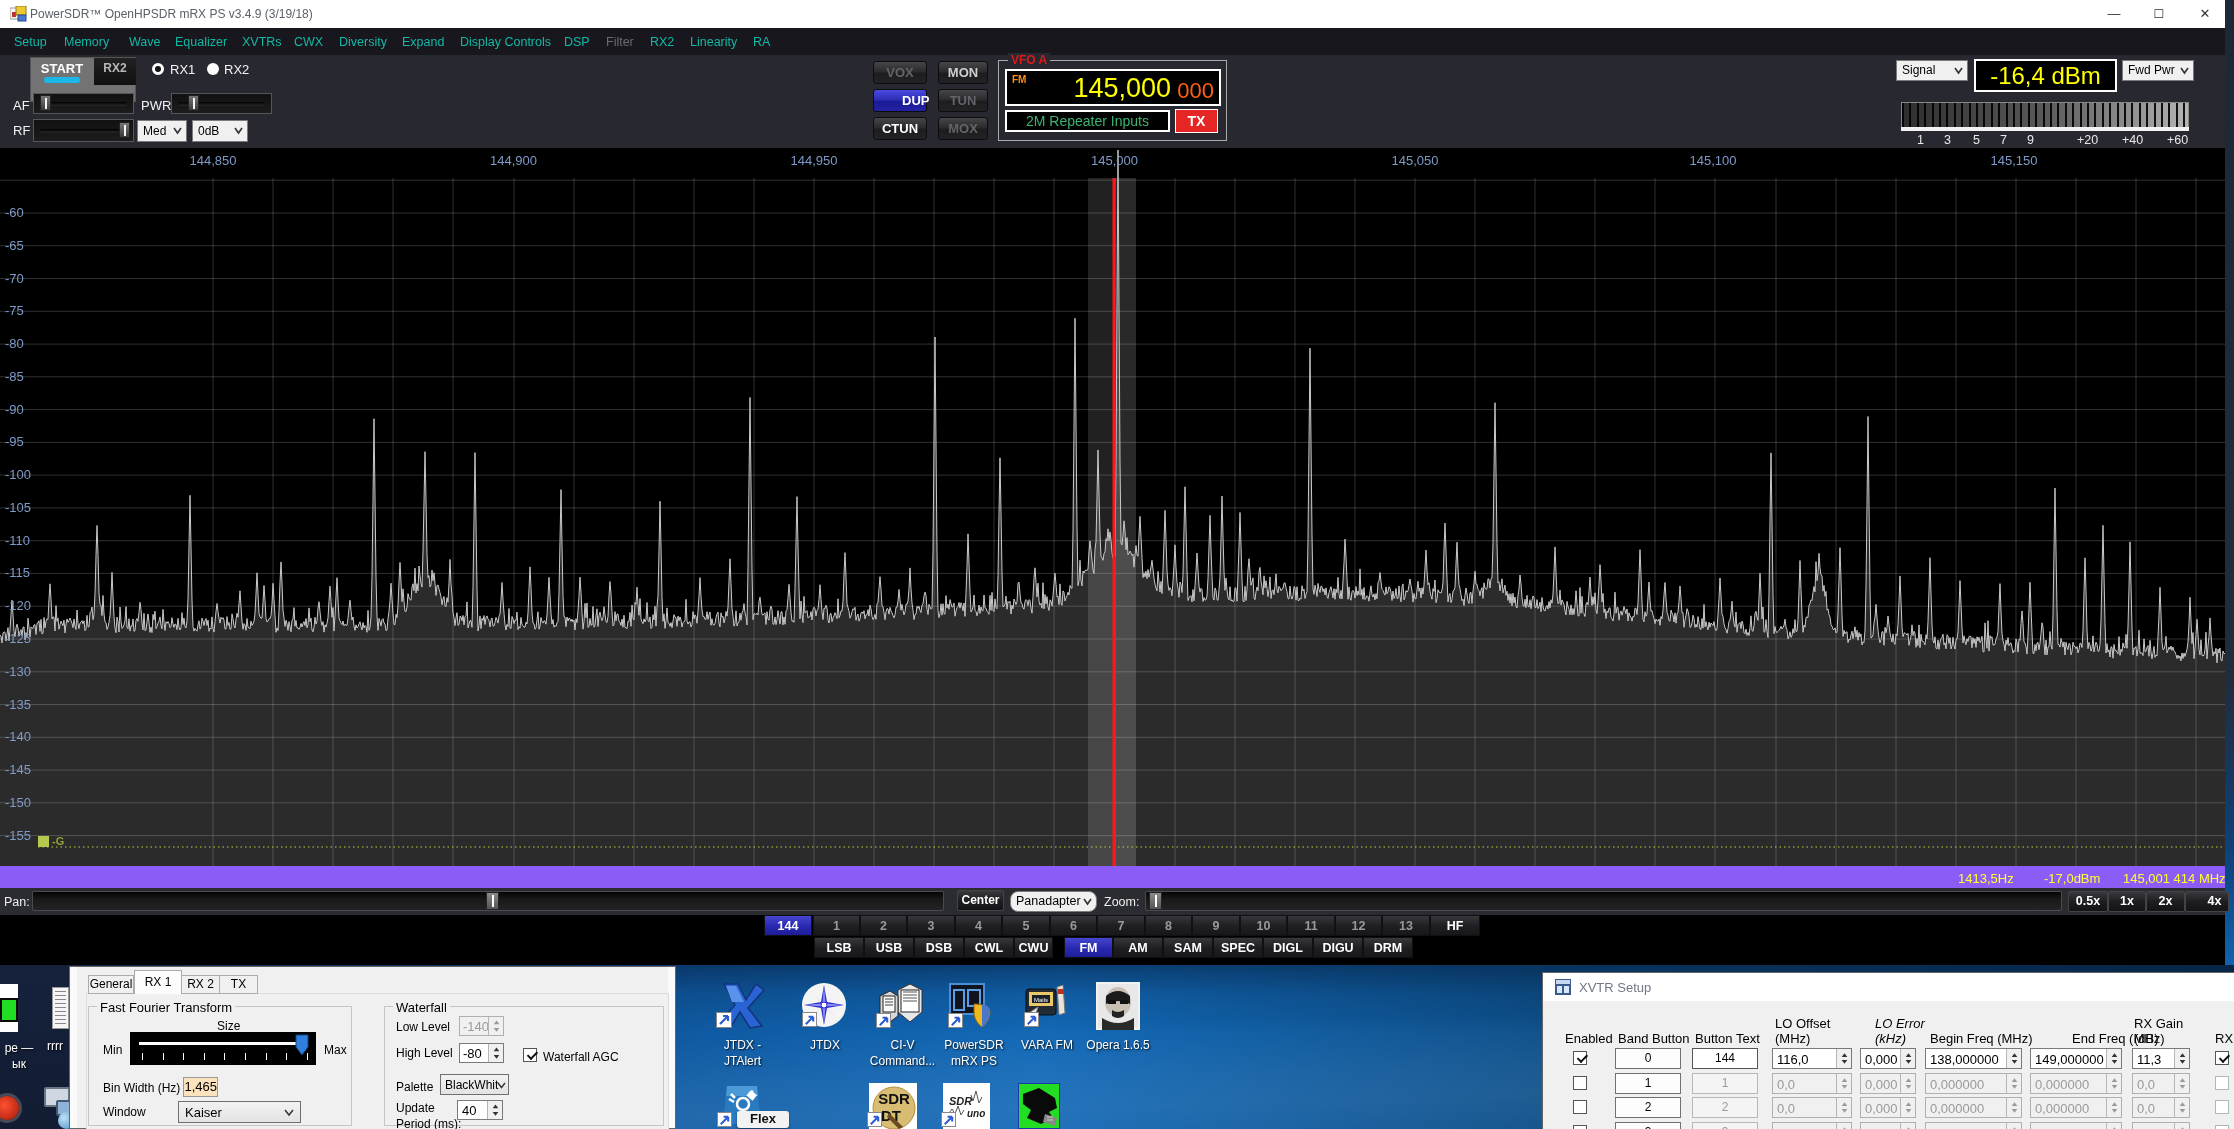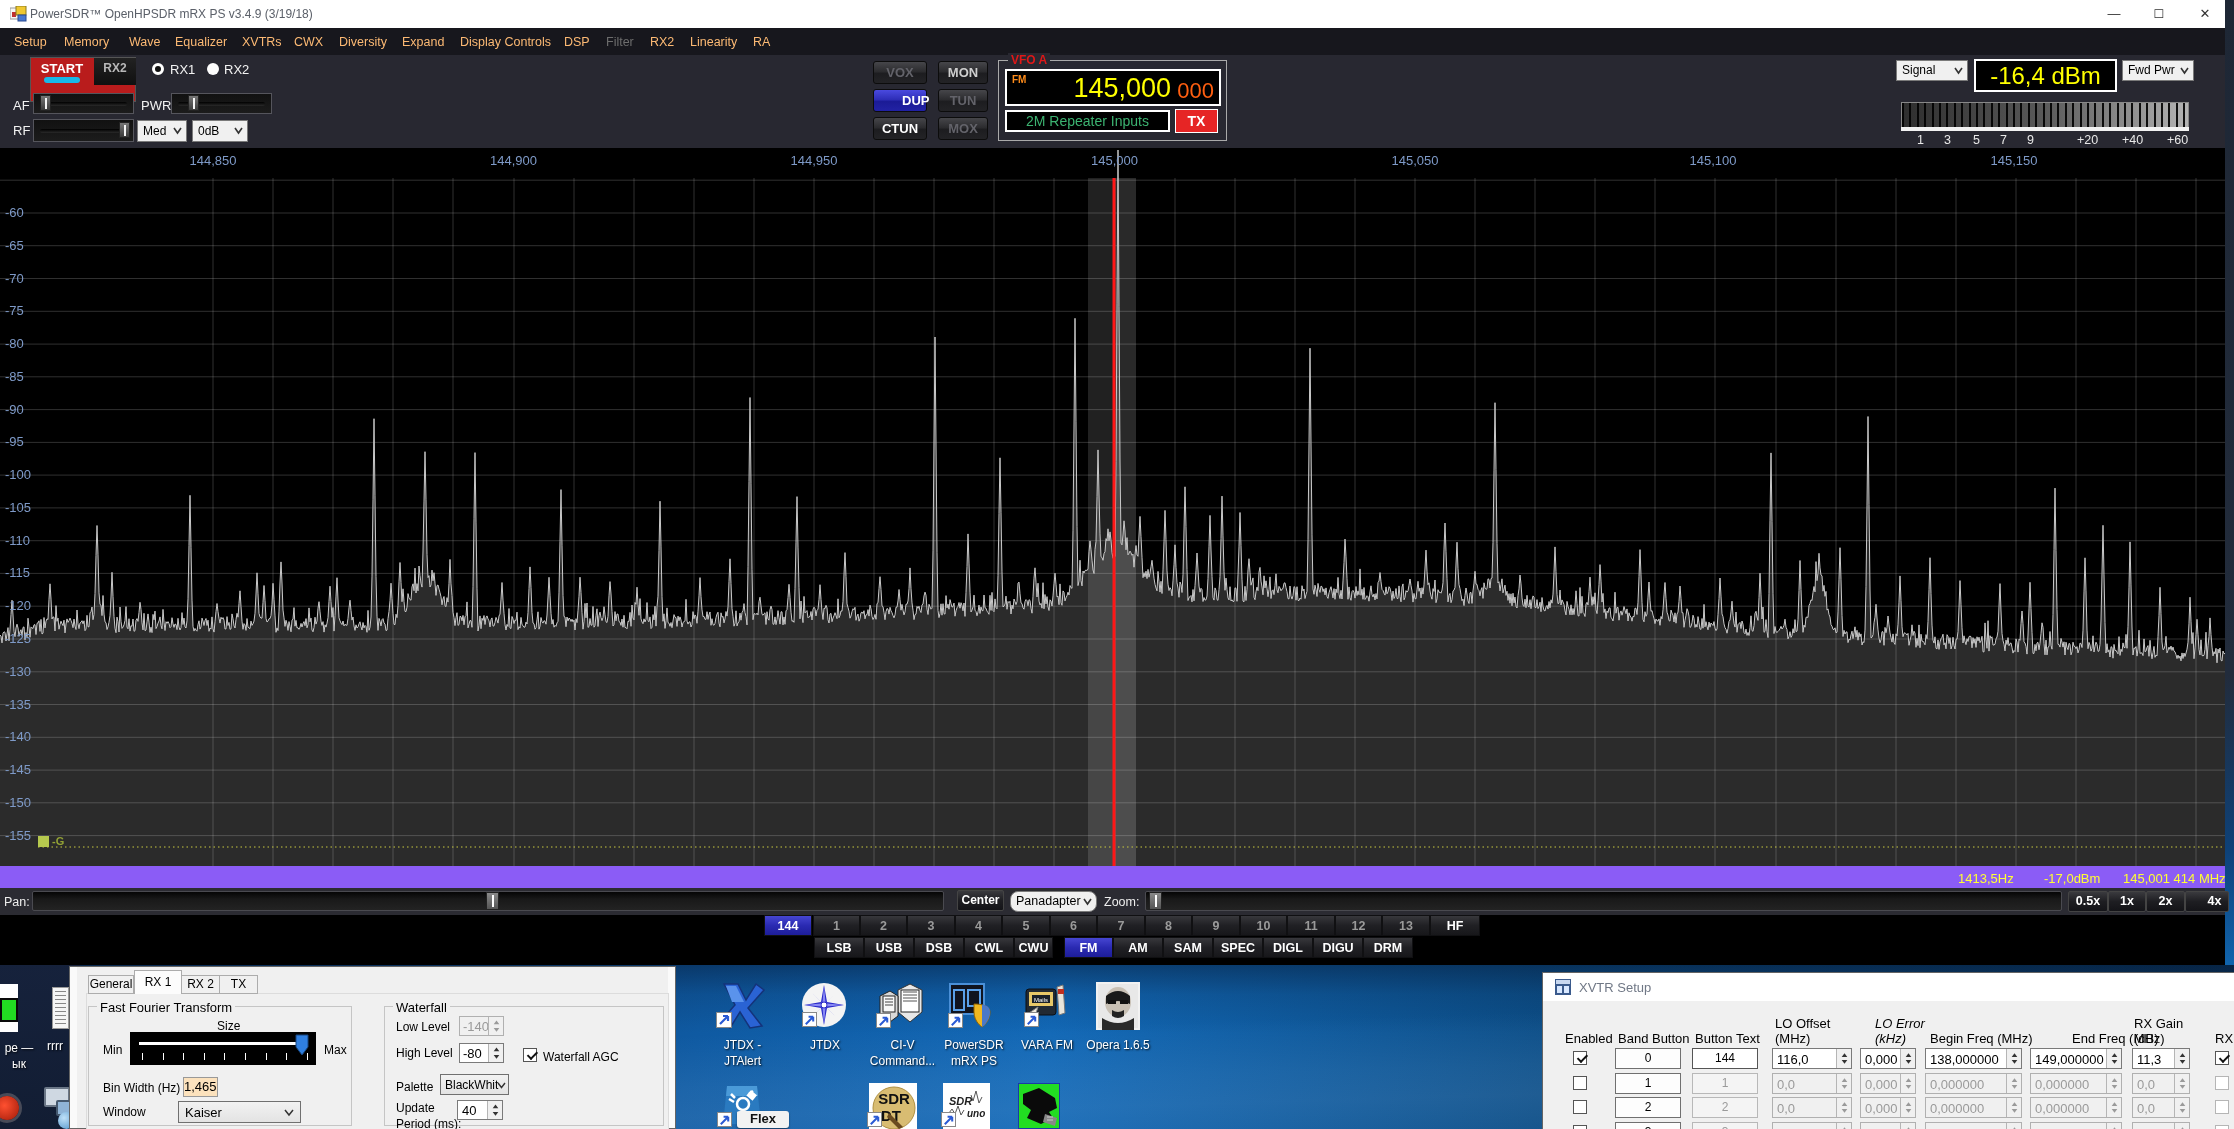--- a/index.html
+++ b/index.html
@@ -12,21 +12,21 @@
   background:linear-gradient(180deg, rgba(4,22,48,0.5) 0%, rgba(4,22,48,0.15) 45%, rgba(0,0,0,0) 100%); }
 #desktop .streak { position:absolute; left:560px; top:1014px; width:1800px; height:150px;
   background:linear-gradient(to bottom, rgba(255,255,255,0) 0%, rgba(150,195,235,0.10) 35%, rgba(170,205,240,0.12) 55%, rgba(255,255,255,0.02) 100%);
   transform:rotate(-1.6deg); }
 #deskleft { position:absolute; left:0; top:960px; width:80px; height:169px; background:linear-gradient(180deg,#16223c,#121d33); }
 #mainwin { position:absolute; left:0; top:0; width:2225px; height:965px; background:#000; }
 #titlebar { position:absolute; left:0; top:0; width:2225px; height:28px; background:#ffffff; color:#5b6069; font-size:12px; }
 #titlebar .txt { position:absolute; left:30px; top:7px; }
 .winbtn { position:absolute; top:0; width:34px; height:28px; color:#333; font-size:13px; text-align:center; line-height:28px; }
 #menubar { position:absolute; left:0; top:28px; width:2225px; height:27px; background:#17171d; }
-.menu { position:absolute; top:7px; color:#fdba74; font-size:12.5px; }
+.menu { position:absolute; top:7px; color:#14b8a6; font-size:12.5px; }
 #controls { position:absolute; left:0; top:55px; width:2225px; height:93px; background:#282831; }
 .btn3d { background:linear-gradient(180deg,#46464a 0%,#2c2c2f 45%,#1d1d20 55%,#232326 100%);
   border:1px solid #0c0c0c; border-radius:3px; color:#cfcfcf; font-weight:bold; text-align:center; }
 .btn3d.dim { color:#63636a; }
 .btn3d.blue { background:linear-gradient(180deg,#4a4adf 0%,#2e2eb8 45%,#1b1b96 55%,#2222a4 100%); color:#fff;padding-left:28px; }
 .slider { background:linear-gradient(180deg,#111 0%,#1c1c1c 100%); border:1px solid #55555c; position:absolute; }
 .slider .groove { position:absolute; left:6px; right:6px; top:8px; height:4px; background:linear-gradient(180deg,#000,#2a2a2a); border-radius:2px; }
 .slider .thumb { position:absolute; top:1px; width:11px; height:16px; background:linear-gradient(180deg,#777 0%,#3a3a3a 100%); border:1px solid #222; }
 .slider .thumb::after { content:""; position:absolute; left:4px; top:2px; width:2px; height:11px; background:#f5f5f5; }
 .combo { background:#f0f0f0; border:1px solid #7a7a7a; color:#000; font-size:12px; position:absolute; white-space:nowrap; }
@@ -107,21 +107,21 @@
   <span class="menu" style="left:339px">Diversity</span>
   <span class="menu" style="left:402px">Expand</span>
   <span class="menu" style="left:460px">Display Controls</span>
   <span class="menu" style="left:564px">DSP</span>
   <span class="menu" style="left:606px;color:#6d6d6d">Filter</span>
   <span class="menu" style="left:650px">RX2</span>
   <span class="menu" style="left:690px">Linearity</span>
   <span class="menu" style="left:753px">RA</span>
 </div>
 <div id="controls">
-  <div class="abs" style="left:30px;top:2px;width:106px;height:45px;border:1px solid #555;background:#b91c1c;border-radius:0;">
+  <div class="abs" style="left:30px;top:2px;width:106px;height:45px;border:1px solid #555;background:#737373;border-radius:0;">
     <div class="abs" style="left:0;top:0;width:62px;height:27px;color:#fff;font-weight:bold;font-size:13px;text-align:center;line-height:22px;">START</div>
     <div class="abs" style="left:13px;top:19px;width:36px;height:6px;background:#19b8e8;border-radius:3px;"></div>
     <div class="abs" style="left:63px;top:0;width:42px;height:27px;color:#b8b8b8;font-weight:bold;font-size:12px;text-align:center;line-height:20px;background:linear-gradient(180deg,#222,#101010);">RX2</div>
   </div>
   <div class="radio" style="left:152px;top:8px;border:3px solid #fff;background:#111;"></div>
   <span class="rlab" style="left:170px;top:7px;">RX1</span>
   <div class="radio" style="left:207px;top:8px;background:#fdfdfd;"></div>
   <span class="rlab" style="left:224px;top:7px;">RX2</span>
   <span class="rlab" style="left:13px;top:43px;">AF</span>
   <div class="slider" style="left:33px;top:38px;width:101px;height:21px;">
@@ -368,21 +368,21 @@
     <div class="abs" style="left:41px;top:25px;width:186px;height:33px;background:#000;">
       <div class="abs" style="left:9px;top:10px;width:168px;height:3px;background:#fff;"></div>
       <svg class="abs" style="left:165px;top:2px;" width="14" height="22" viewBox="0 0 14 22">
           <path d="M1 1 H13 V13 L7 21 L1 13 Z" fill="#2f7fe0" stroke="#16457e"></path>
         </svg>
       <div class="abs" style="left:12px;top:21px;width:166px;height:7px;background:repeating-linear-gradient(90deg,#fff 0 1px,transparent 1px 20.6px);"></div>
     </div>
     <span class="abs" style="left:14px;top:36px;">Min</span>
     <span class="abs" style="left:235px;top:36px;">Max</span>
     <span class="abs" style="left:14px;top:74px;">Bin Width (Hz)</span>
-    <div class="abs" style="left:94px;top:70px;width:35px;height:20px;background:#fce2bd;border:1px solid #999;font-size:13px;text-align:left;line-height:18px;">1,465</div>
+    <div class="abs" style="left:94px;top:70px;width:35px;height:20px;background:#fce2bd;border:1px solid #999;font-size:13px;text-align:right;line-height:18px;">1,465</div>
     <span class="abs" style="left:14px;top:98px;">Window</span>
     <div class="wcombo" style="left:89px;top:94px;width:123px;height:22px;">
       <span class="abs" style="left:6px;top:3px;">Kaiser</span>
       <svg class="abs" style="right:6px;top:7px;" width="10" height="8" viewBox="0 0 10 8">
           <path d="M1 1 L5 6 L9 1" stroke="#333" stroke-width="1.5" fill="none"></path>
         </svg>
     </div>
   </div>
   <div class="group" style="left:314px;top:39px;width:280px;height:120px;">
     <span class="glab">Waterfall</span>

